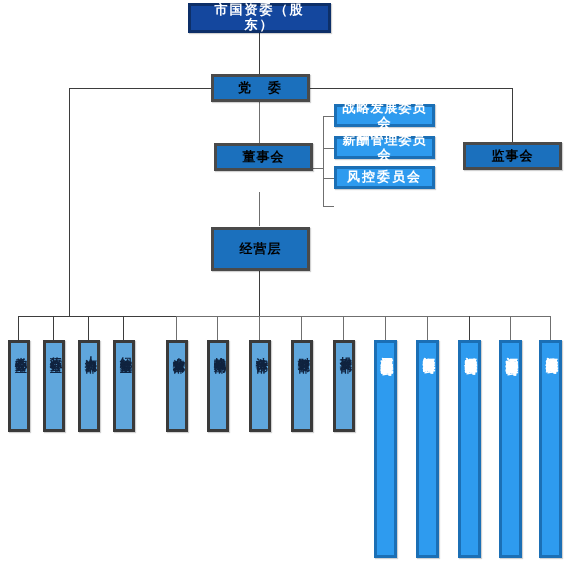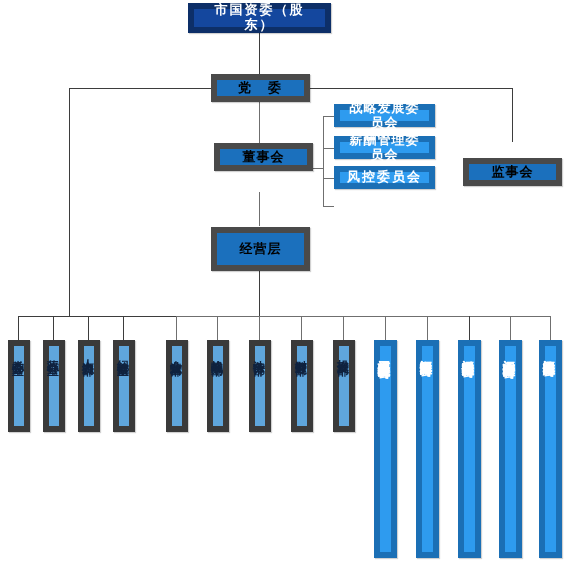--- a/index.html
+++ b/index.html
@@ -17,21 +17,21 @@
     background: #ffffff;
     overflow: hidden;
   }
   .node {
     position: absolute;
     box-sizing: border-box;
     display: flex;
     align-items: center;
     justify-content: center;
     text-align: center;
-    border: 6px solid #84cc16;
+    border: 3px solid #84cc16;
     font-weight: bold;
     line-height: 1.12;
     z-index: 3;
     box-shadow: 1px 1px 1px rgba(0,0,0,0.18);
   }
   
   .nav {
     background: #14479e;
     color: #ffffff;
     border-color: #0d2f68;
@@ -126,21 +126,21 @@
   <div class="line v dark" style="left:469px; top:316px; height:24px;"></div>
   <div class="line v" style="left:510px; top:316px; height:24px;"></div>
   <div class="line v" style="left:550px; top:316px; height:24px;"></div>
 
   <div class="node nav horiz wide" style="left:188px; top:3px; width:143px; height:30px;">市国资委（股　东）</div>
 
   <div class="node mid horiz wide" style="left:211px; top:74px; width:99px; height:28px;">党　委</div>
 
   <div class="node mid horiz" style="left:214px; top:143px; width:99px; height:28px;">董事会</div>
 
-  <div class="node mid horiz" style="left:463px; top:142px; width:99px; height:28px;margin-top:16px;">监事会</div>
+  <div class="node mid horiz" style="left:463px; top:142px; width:99px; height:28px;">监事会</div>
 
   <div class="node mid horiz" style="left:211px; top:227px; width:99px; height:44px;">经营层</div>
 
   <div class="node bright horiz" style="left:334px; top:104px; width:101px; height:23px;">战略发展委员会</div>
   <div class="node bright horiz" style="left:334px; top:136px; width:101px; height:23px;">薪酬管理委员会</div>
   <div class="node bright horiz wide" style="left:334px; top:166px; width:101px; height:23px;">风控委员会</div>
 
   <div class="node steel vert" style="left:8px; top:340px; width:22px; height:92px;">党委办公室</div>
   <div class="node steel vert" style="left:43px; top:340px; width:22px; height:92px;">行政办公室</div>
   <div class="node steel vert" style="left:78px; top:340px; width:22px; height:92px;">人力资源部</div>

